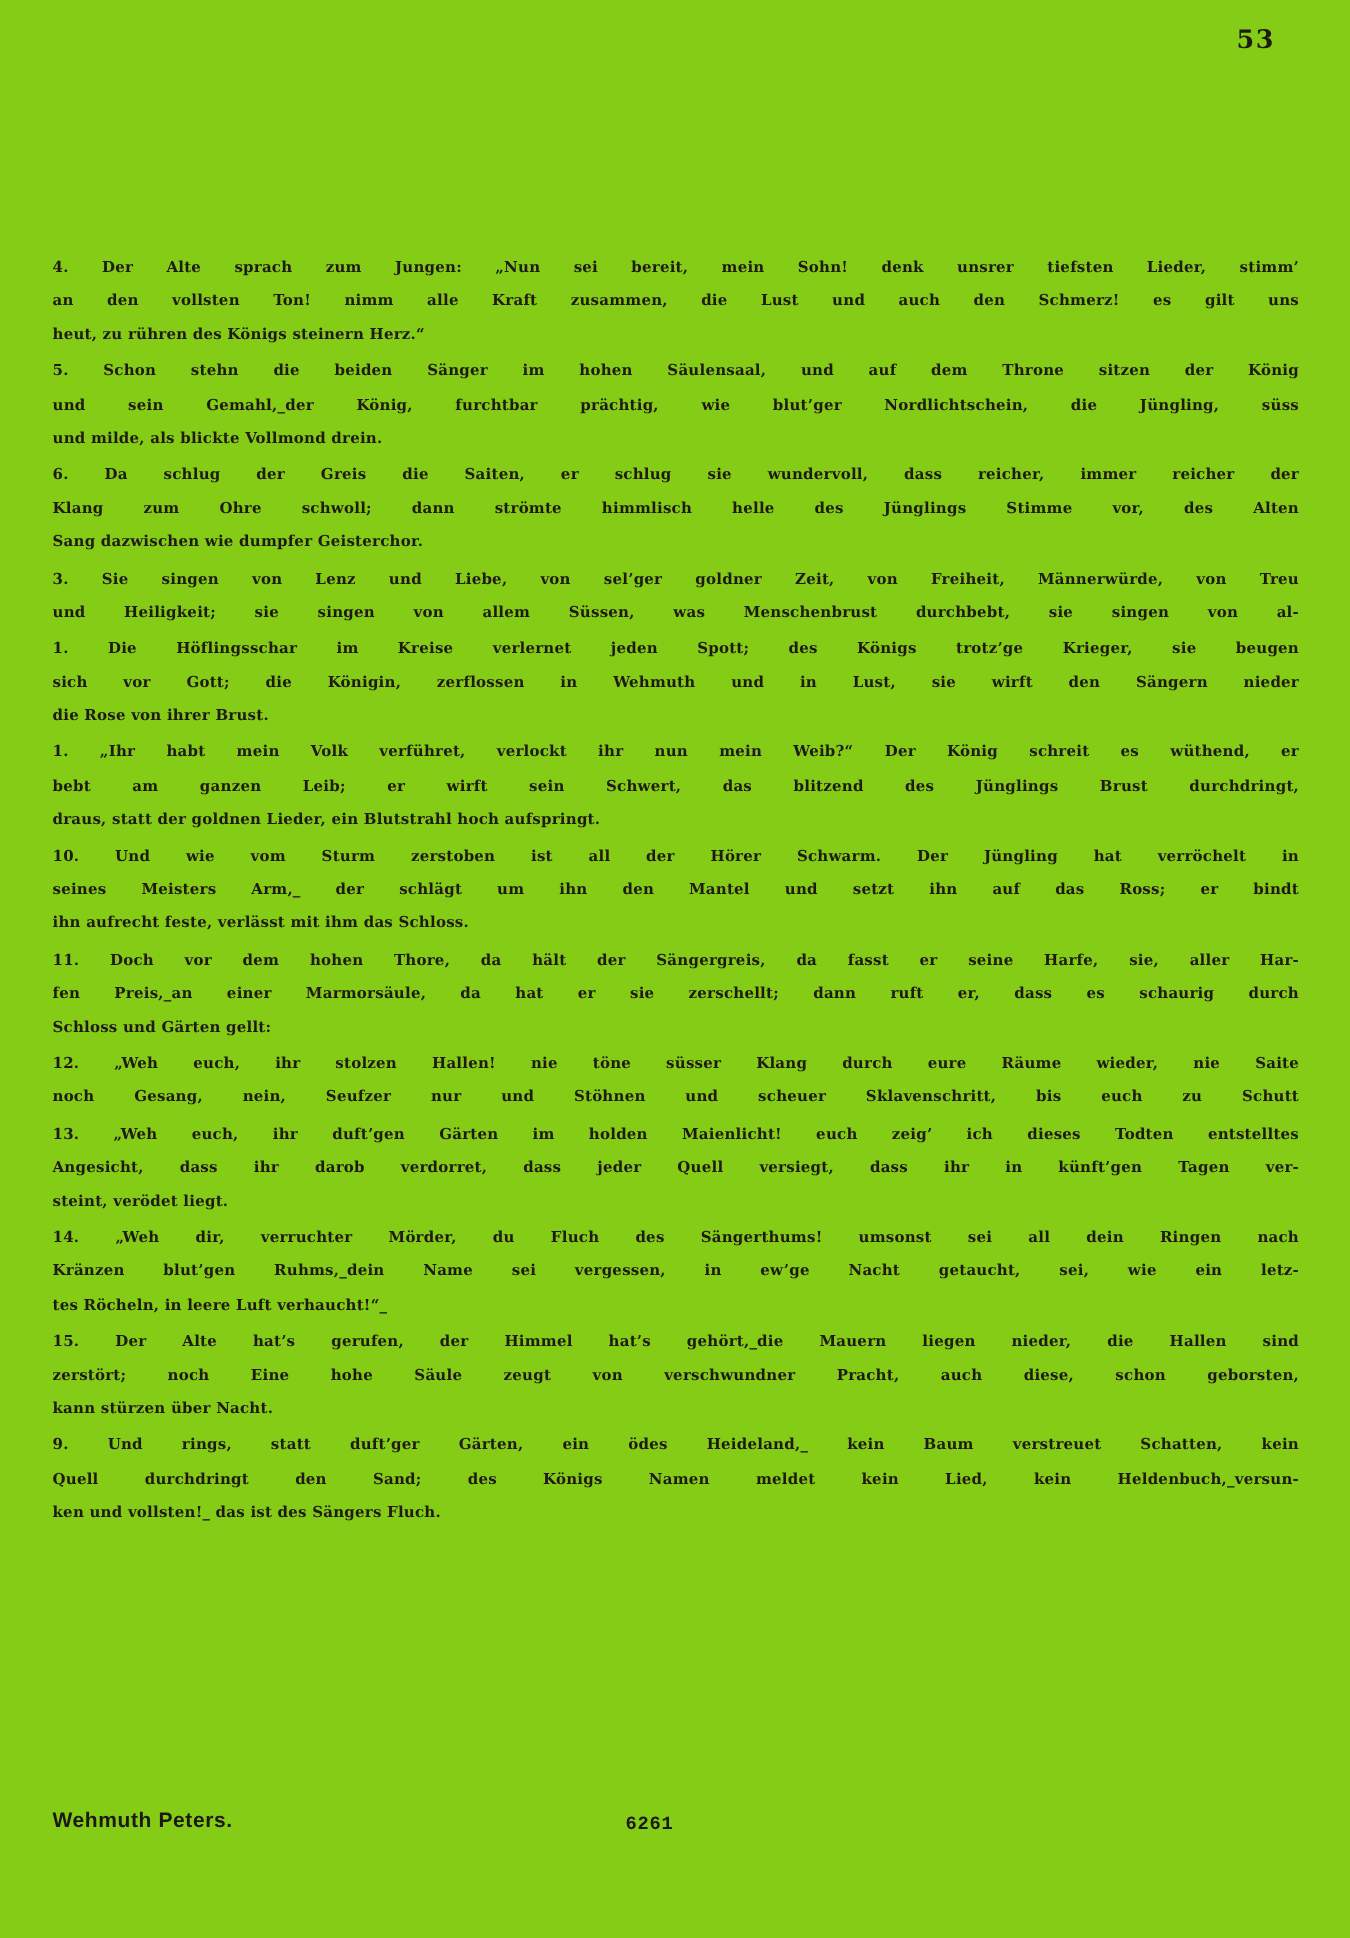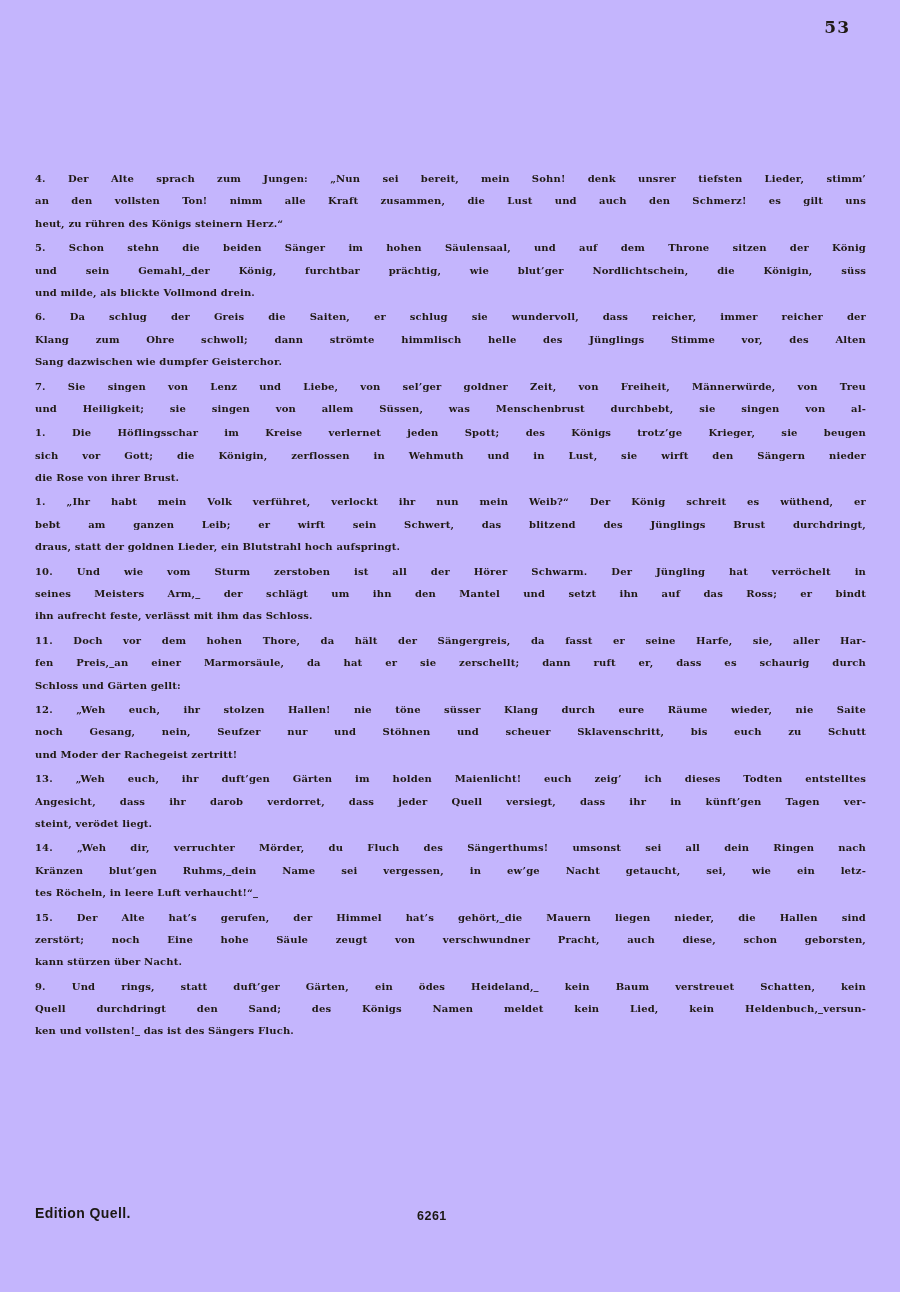--- a/index.html
+++ b/index.html
@@ -4,21 +4,21 @@
 <style>
   html, body {
     margin: 0;
     padding: 0;
     background: #fbfaf6;
   }
   .page {
     position: relative;
     width: 900px;
     height: 1292px;
-    background: #c4b5fd;
+    background: #84cc16;
     color: #201a14;
     font-family: "DejaVu Serif", serif;
     overflow: hidden;
   }
   .page-number {
     position: absolute;
     top: 17px;
     right: 50px;
     font-size: 17px;
     font-weight: bold;
@@ -54,21 +54,21 @@
     font-family: "Liberation Sans", sans-serif;
     font-weight: bold;
     font-size: 14px;
     letter-spacing: 0.4px;
     color: #1c1814;
   }
   .footer-plate {
     position: absolute;
     left: 417px;
     top: 1209px;
-    font-family: Liberation Sans, sans-serif;
+    font-family: Liberation Mono, monospace;
     font-weight: bold;
     font-size: 12.5px;
     letter-spacing: 0.5px;
     color: #1c1814;
   }
 </style>
 </head>
 <body>
 
 <div class="page">
@@ -78,32 +78,32 @@
   <div class="text-block">
 
     <div class="para">
       <div class="vline">4. Der Alte sprach zum Jungen: „Nun sei bereit, mein Sohn! denk unsrer tiefsten Lieder, stimm’</div>
       <div class="vline">an den vollsten Ton! nimm alle Kraft zusammen, die Lust und auch den Schmerz! es gilt uns</div>
       <div class="vline last">heut, zu rühren des Königs steinern Herz.“</div>
     </div>
 
     <div class="para">
       <div class="vline">5. Schon stehn die beiden Sänger im hohen Säulensaal, und auf dem Throne sitzen der König</div>
-      <div class="vline">und sein Gemahl,_der König, furchtbar prächtig, wie blut’ger Nordlichtschein, die Königin, süss</div>
+      <div class="vline">und sein Gemahl,_der König, furchtbar prächtig, wie blut’ger Nordlichtschein, die Jüngling, süss</div>
       <div class="vline last">und milde, als blickte Vollmond drein.</div>
     </div>
 
     <div class="para">
       <div class="vline">6. Da schlug der Greis die Saiten, er schlug sie wundervoll, dass reicher, immer reicher der</div>
       <div class="vline">Klang zum Ohre schwoll; dann strömte himmlisch helle des Jünglings Stimme vor, des Alten</div>
       <div class="vline last">Sang dazwischen wie dumpfer Geisterchor.</div>
     </div>
 
     <div class="para">
-      <div class="vline">7. Sie singen von Lenz und Liebe, von sel’ger goldner Zeit, von Freiheit, Männerwürde, von Treu</div>
+      <div class="vline">3. Sie singen von Lenz und Liebe, von sel’ger goldner Zeit, von Freiheit, Männerwürde, von Treu</div>
       <div class="vline">und Heiligkeit; sie singen von allem Süssen, was Menschenbrust durchbebt, sie singen von al-</div>
     </div>
 
     <div class="para">
       <div class="vline">1. Die Höflingsschar im Kreise verlernet jeden Spott; des Königs trotz’ge Krieger, sie beugen</div>
       <div class="vline">sich vor Gott; die Königin, zerflossen in Wehmuth und in Lust, sie wirft den Sängern nieder</div>
       <div class="vline last">die Rose von ihrer Brust.</div>
     </div>
 
     <div class="para">
@@ -120,21 +120,20 @@
 
     <div class="para">
       <div class="vline">11. Doch vor dem hohen Thore, da hält der Sängergreis, da fasst er seine Harfe, sie, aller Har-</div>
       <div class="vline">fen Preis,_an einer Marmorsäule, da hat er sie zerschellt; dann ruft er, dass es schaurig durch</div>
       <div class="vline last">Schloss und Gärten gellt:</div>
     </div>
 
     <div class="para">
       <div class="vline">12. „Weh euch, ihr stolzen Hallen! nie töne süsser Klang durch eure Räume wieder, nie Saite</div>
       <div class="vline">noch Gesang, nein, Seufzer nur und Stöhnen und scheuer Sklavenschritt, bis euch zu Schutt</div>
-      <div class="vline last">und Moder der Rachegeist zertritt!</div>
     </div>
 
     <div class="para">
       <div class="vline">13. „Weh euch, ihr duft’gen Gärten im holden Maienlicht! euch zeig’ ich dieses Todten entstelltes</div>
       <div class="vline">Angesicht, dass ihr darob verdorret, dass jeder Quell versiegt, dass ihr in künft’gen Tagen ver-</div>
       <div class="vline last">steint, verödet liegt.</div>
     </div>
 
     <div class="para">
       <div class="vline">14. „Weh dir, verruchter Mörder, du Fluch des Sängerthums! umsonst sei all dein Ringen nach</div>
@@ -149,16 +148,16 @@
     </div>
 
     <div class="para">
       <div class="vline">9. Und rings, statt duft’ger Gärten, ein ödes Heideland,_ kein Baum verstreuet Schatten, kein</div>
       <div class="vline">Quell durchdringt den Sand; des Königs Namen meldet kein Lied, kein Heldenbuch,_versun-</div>
       <div class="vline last">ken und vollsten!_ das ist des Sängers Fluch.</div>
     </div>
 
   </div>
 
-  <div class="footer-publisher">Edition Quell.</div>
+  <div class="footer-publisher">Wehmuth Peters.</div>
   <div class="footer-plate">6261</div>
 
 </div>
 
 </body></html>

